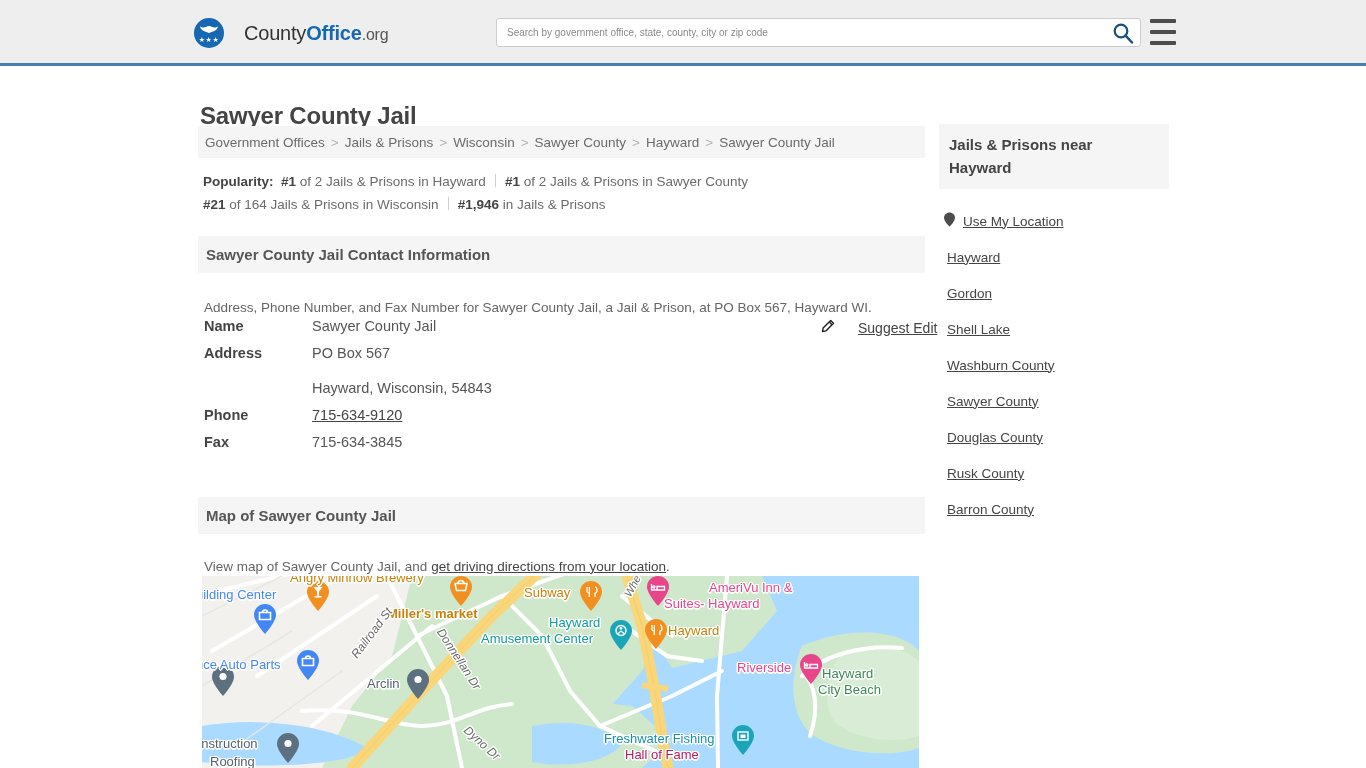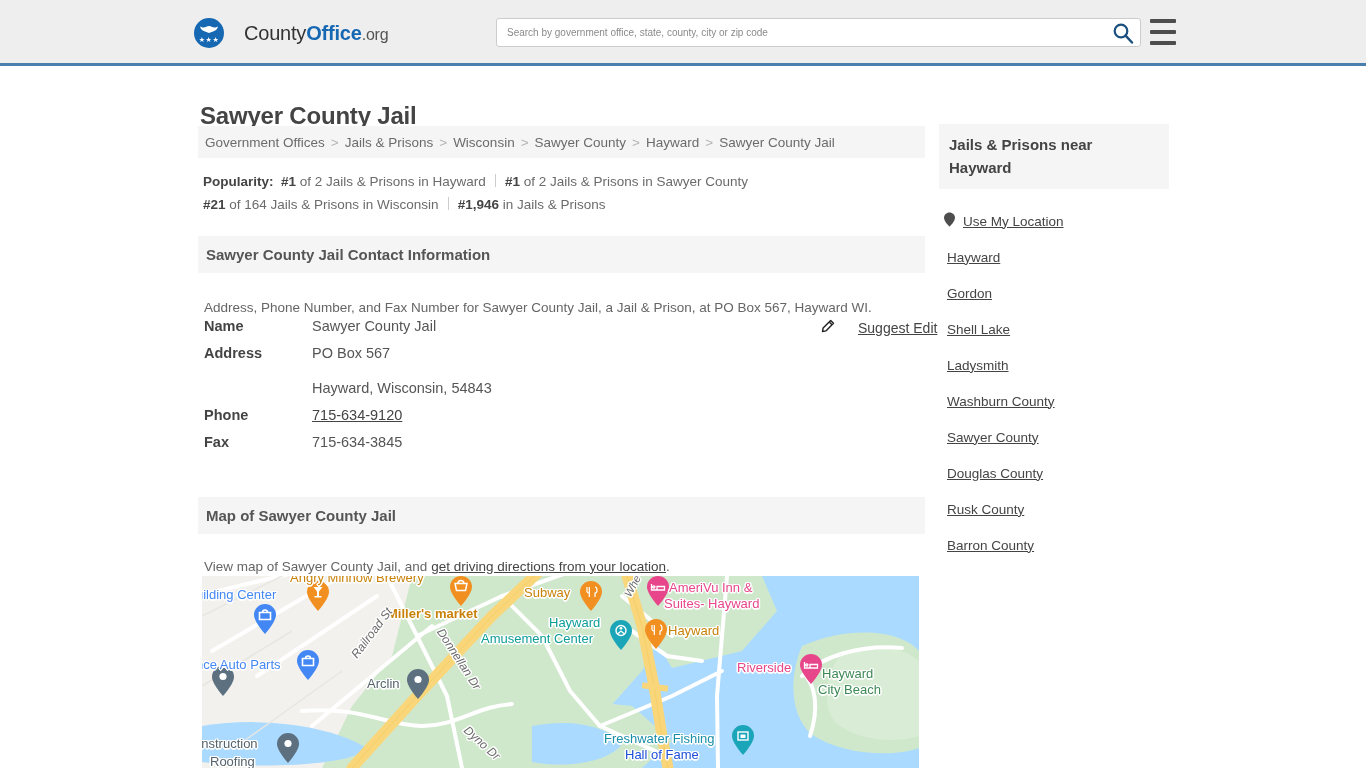--- a/index.html
+++ b/index.html
@@ -434,30 +434,30 @@
   <span class="mlabel" style="left: 185px; top: 30px; color: rgb(200, 130, 10); font-weight: bold;">Miller's market</span>
   <span class="mlabel" style="left: -6px; top: 81px; color: rgb(67, 135, 244);">nce Auto Parts</span>
   <span class="mlabel" style="left: 140px; top: 50px; transform: rotate(-53deg); font-size: 12px; font-style: italic; color: rgb(107, 107, 107);">Railroad St</span>
   <span class="mlabel" style="left: 222px; top: 76px; transform: rotate(57deg); font-size: 12px; font-style: italic; color: rgb(107, 107, 107);">Donnellan Dr</span>
   <span class="mlabel" style="left: 258px; top: 160px; transform: rotate(42deg); font-size: 12px; font-style: italic; color: rgb(107, 107, 107);">Dyno Dr</span>
   <span class="mlabel" style="left: 165px; top: 100px; color: rgb(85, 99, 108);">Arclin</span>
   <span class="mlabel" style="left: -8px; top: 160px; color: rgb(85, 99, 108);">onstruction</span>
   <span class="mlabel" style="left: 8px; top: 178px; color: rgb(85, 99, 108);">Roofing</span>
   <span class="mlabel" style="left: 322px; top: 9px; color: rgb(200, 130, 10);">Subway</span>
   <span class="mlabel" style="left: 419px; top: 4px; transform: rotate(-62deg); font-size: 11px; font-style: italic; color: rgb(107, 107, 107);">Whe</span>
-  <span class="mlabel" style="left: 467px; top: 4px; color: rgb(232, 70, 138);">AmeriVu Inn &amp;</span>
+  <span class="mlabel" style="left: 467px; top: 4px; color: rgb(232, 70, 138); padding-left: 40px;">AmeriVu Inn &amp;</span>
   <span class="mlabel" style="left: 462px; top: 20px; color: rgb(232, 70, 138);">Suites- Hayward</span>
   <span class="mlabel" style="left: 347px; top: 39px; color: rgb(15, 157, 154);">Hayward</span>
   <span class="mlabel" style="left: 279px; top: 55px; color: rgb(15, 157, 154);">Amusement Center</span>
   <span class="mlabel" style="left: 466px; top: 47px; color: rgb(200, 130, 10);">Hayward</span>
   <span class="mlabel" style="left: 535px; top: 84px; color: rgb(232, 70, 138);">Riverside</span>
   <span class="mlabel" style="left: 620px; top: 90px; color: rgb(62, 138, 86);">Hayward</span>
   <span class="mlabel" style="left: 616px; top: 106px; color: rgb(62, 138, 86);">City Beach</span>
   <span class="mlabel" style="left: 402px; top: 155px; color: rgb(26, 143, 168);">Freshwater Fishing</span>
-  <span class="mlabel" style="left: 423px; top: 171px; color: #1d4ed8;">Hall of Fame</span>
+  <span class="mlabel" style="left: 423px; top: 171px; color: #be185d;">Hall of Fame</span>
 </div>
 
 <aside id="sidebar">
   <div id="sidebar-head">Jails &amp; Prisons near Hayward</div>
   <div id="sidebar-list">
     <div class="side-item first">
       <span>
         <svg viewBox="0 0 14 18" width="11" height="15" xmlns="http://www.w3.org/2000/svg">
           <path d="M7 0 C3.1 0 0 3 0 6.7 C0 11.6 7 18 7 18 C7 18 14 11.6 14 6.7 C14 3 10.9 0 7 0 Z" fill="#4d4d4d"></path>
         </svg>
@@ -467,23 +467,20 @@
   <div class="side-item">
         <a href="#">Hayward</a>
       </div>
       <div class="side-item">
         <a href="#">Gordon</a>
       </div>
       <div class="side-item">
         <a href="#">Shell Lake</a>
       </div>
       <div class="side-item">
-        <a href="#">Ladysmith</a>
-      </div>
-      <div class="side-item">
         <a href="#">Washburn County</a>
       </div>
       <div class="side-item">
         <a href="#">Sawyer County</a>
       </div>
       <div class="side-item">
         <a href="#">Douglas County</a>
       </div>
       <div class="side-item">
         <a href="#">Rusk County</a>

